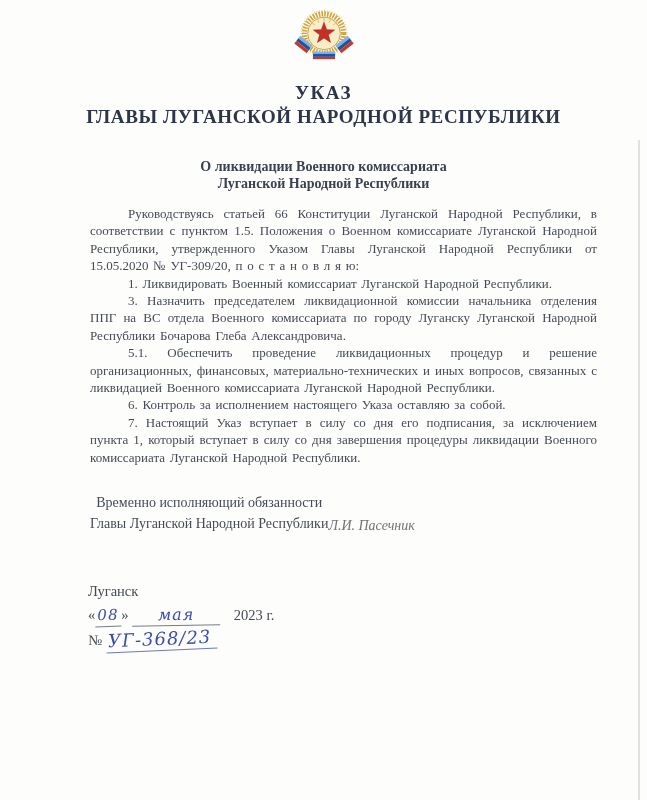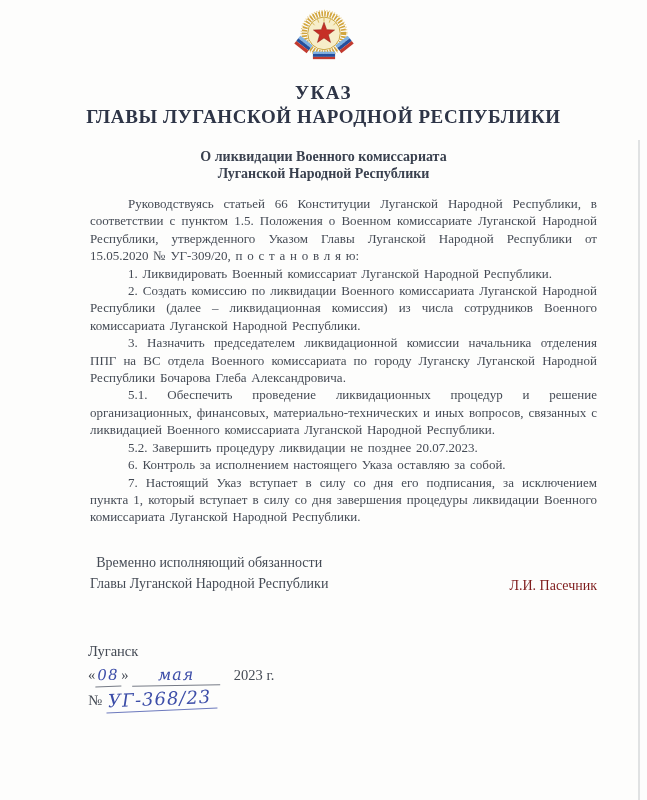--- a/index.html
+++ b/index.html
@@ -43,21 +43,21 @@
   }
   .title-line2 {
     margin-top: 2px;
     font-size: 19px;
     font-weight: bold;
     letter-spacing: 0.6px;
     color: #2e3547;
   }
 
   .subtitle-block {
-    margin-top: 20px;
+    margin-top: 30px;
     text-align: center;
     font-weight: bold;
     font-size: 14px;
     line-height: 17px;
     color: #3a414f;
   }
 
   .body-block {
     margin: 13px 50px 0 90px;
   }
@@ -66,30 +66,29 @@
     text-align: justify;
     text-indent: 38px;
     font-size: 13px;
     line-height: 17.4px;
     word-spacing: 1.5px;
   }
 
   .signature-block {
     margin: 26px 50px 0 90px;
     display: flex;
-    justify-content: space-between;
     align-items: flex-end;
     font-size: 14px;
   }
   .sig-position {
     text-align: center;
     line-height: 21px;
     color: #454b55;
   }
-  .sig-name { color: #7f1d1d; }
+  .sig-name { color: #737373; font-style: italic; }
 
   .footer-block {
     margin: 48px 50px 0 88px;
     font-size: 14.5px;
     color: #454b55;
   }
   .footer-city { line-height: 19px; }
   .footer-date { margin-top: 3px; line-height: 21px; }
   .footer-number { margin-top: 1px; line-height: 21px; }
 
@@ -175,24 +174,22 @@
   </div>
 
   <div class="subtitle-block">
     <div>О ликвидации Военного комиссариата</div>
     <div>Луганской Народной Республики</div>
   </div>
 
   <div class="body-block">
     <p>Руководствуясь статьей 66 Конституции Луганской Народной Республики, в соответствии с пунктом 1.5. Положения о Военном комиссариате Луганской Народной Республики, утвержденного Указом Главы Луганской Народной Республики от 15.05.2020 № УГ-309/20, п о с т а н о в л я ю:</p>
     <p>1. Ликвидировать Военный комиссариат Луганской Народной Республики.</p>
-    <p>2. Создать комиссию по ликвидации Военного комиссариата Луганской Народной Республики (далее – ликвидационная комиссия) из числа сотрудников Военного комиссариата Луганской Народной Республики.</p>
     <p>3. Назначить председателем ликвидационной комиссии начальника отделения ППГ на ВС отдела Военного комиссариата по городу Луганску Луганской Народной Республики Бочарова Глеба Александровича.</p>
     <p>5.1. Обеспечить проведение ликвидационных процедур и решение организационных, финансовых, материально-технических и иных вопросов, связанных с ликвидацией Военного комиссариата Луганской Народной Республики.</p>
-    <p>5.2. Завершить процедуру ликвидации не позднее 20.07.2023.</p>
     <p>6. Контроль за исполнением настоящего Указа оставляю за собой.</p>
     <p>7. Настоящий Указ вступает в силу со дня его подписания, за исключением пункта 1, который вступает в силу со дня завершения процедуры ликвидации Военного комиссариата Луганской Народной Республики.</p>
   </div>
 
   <div class="signature-block">
     <div class="sig-position">
       <div>Временно исполняющий обязанности</div>
       <div>Главы Луганской Народной Республики</div>
     </div>
     <div class="sig-name">Л.И. Пасечник</div>

